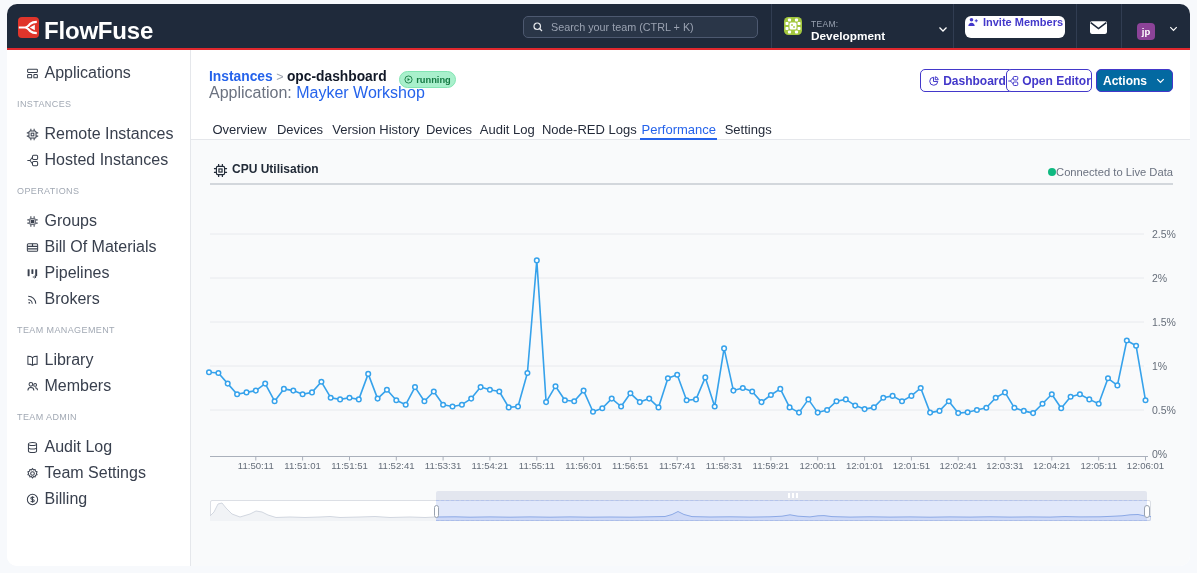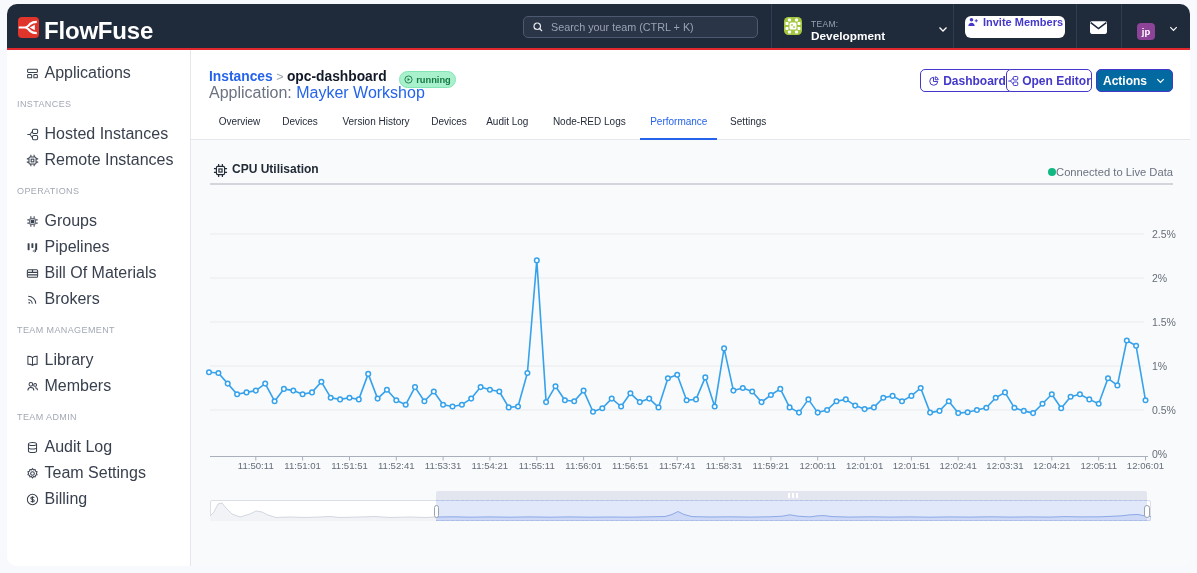--- a/index.html
+++ b/index.html
@@ -3,21 +3,21 @@
 <style>
 * { margin:0; padding:0; box-sizing:border-box; }
 body { width:1197px; height:573px; background:#F7F9FC; font-family:"Liberation Sans",sans-serif; position:relative; overflow:hidden; }
 .win { position:absolute; left:7px; top:4px; width:1183px; height:562px; background:#fff; border-radius:10px; overflow:hidden; }
 .nav { position:absolute; left:0; top:0; width:1183px; height:46px; background:#1F2A3B; border-bottom:2px solid #E0282E; }
 .abs { position:absolute; }
 .sidebar { position:absolute; left:0; top:46px; width:184px; bottom:0; background:#fff; border-right:1px solid #E5E7EB; padding-top:10px; }
 .sitem { height:26px; display:flex; align-items:center; padding-left:19px; gap:5.5px; font-size:16px; color:#39404E; }
 .slabel { margin:10px 0 9px 0; height:16px; line-height:16px; padding-left:10px; font-size:9px; font-weight:500; color:#A2A9B4; letter-spacing:0.4px; }
 .sitem svg { flex:0 0 auto; }
-.tab { position:absolute; top:112px; font-size:10px; color:#252C3B; transform:translateX(-50%); white-space:nowrap; }
+.tab { position:absolute; top:118px; font-size:13px; color:#252C3B; transform:translateX(-50%); white-space:nowrap; }
 .btn { position:absolute; top:65px; height:23px; border:1px solid #4338CA; border-radius:5px; background:#fff; color:#4338CA; font-size:12px; font-weight:700; display:flex; align-items:center; justify-content:center; gap:3px; white-space:nowrap; }
 .content { position:absolute; left:184px; top:136px; right:0; bottom:0; background:#F9FAFB; }
 </style></head>
 <body>
 <div class="win">
 
 <div class="nav">
   <svg class="abs" style="left:11px;top:13px" width="21" height="21" viewBox="0 0 21 21">
         <rect width="21" height="21" rx="4" fill="#E0352B"></rect>
         <path d="M0.8 10.5 H7.5 M7 10.5 C9.8 10.5 10.2 8.7 12.2 6.9 C14 5.3 15.8 4.8 18.8 4.8 M7 10.5 C9.8 10.5 10.2 12.3 12.2 14.1 C14 15.7 15.8 16.2 18.8 16.2" stroke="#fff" stroke-width="2.2" fill="none"></path>
@@ -81,45 +81,45 @@
 </div>
 
 <div class="sidebar">
   <div class="sitem"><svg width="13" height="13" viewBox="0 0 24 24" fill="none" stroke="#39404E" stroke-width="1.9">
           <rect x="3" y="4" width="18" height="6" rx="1.2"></rect>
           <rect x="3" y="14" width="7.5" height="6" rx="1.2"></rect>
           <rect x="14.5" y="14" width="6.5" height="6" rx="1.2"></rect>
         </svg>Applications</div>
   <div class="slabel">INSTANCES</div>
   <div class="sitem"><svg width="13" height="13" viewBox="0 0 24 24" fill="none" stroke="#39404E" stroke-width="1.9">
+          <rect x="5.5" y="5.5" width="13" height="13" rx="2"></rect>
+          <rect x="9.5" y="9.5" width="5" height="5"></rect>
+          <path d="M9 1.5v4 M15 1.5v4 M9 18.5v4 M15 18.5v4 M1.5 9h4 M1.5 15h4 M18.5 9h4 M18.5 15h4"></path>
+        </svg>Remote Instances</div>
+  <div class="sitem"><svg width="13" height="13" viewBox="0 0 24 24" fill="none" stroke="#39404E" stroke-width="1.9">
           <rect x="12" y="2.5" width="9.5" height="7.5" rx="2"></rect>
           <rect x="12" y="14" width="9.5" height="7.5" rx="2"></rect>
           <path d="M2.5 12 h4 M6.5 12 C9.5 12 9.5 6.3 12 6.3 M6.5 12 C9.5 12 9.5 17.7 12 17.7"></path>
         </svg>Hosted Instances</div>
-  <div class="sitem"><svg width="13" height="13" viewBox="0 0 24 24" fill="none" stroke="#39404E" stroke-width="1.9">
-          <rect x="5.5" y="5.5" width="13" height="13" rx="2"></rect>
-          <rect x="9.5" y="9.5" width="5" height="5"></rect>
-          <path d="M9 1.5v4 M15 1.5v4 M9 18.5v4 M15 18.5v4 M1.5 9h4 M1.5 15h4 M18.5 9h4 M18.5 15h4"></path>
-        </svg>Remote Instances</div>
   <div class="slabel">OPERATIONS</div>
   <div class="sitem"><svg width="13" height="13" viewBox="0 0 24 24" fill="none" stroke="#39404E" stroke-width="1.9">
           <rect x="7" y="7" width="10" height="10" rx="1.5"></rect>
           <rect x="10" y="10" width="4" height="4" fill="#39404E"></rect>
           <path d="M9 2.5v3 M15 2.5v3 M9 18.5v3 M15 18.5v3 M2.5 9h3 M2.5 15h3 M18.5 9h3 M18.5 15h3"></path>
         </svg>Groups</div>
+  <div class="sitem"><svg width="13" height="13" viewBox="0 0 24 24" fill="none" stroke="#39404E" stroke-width="1.9">
+          <rect x="2.5" y="5" width="19" height="14" rx="2"></rect>
+          <path d="M2.5 10 h19 M12 5 v5 M2.5 14.5 h19" stroke-width="2.2"></path>
+        </svg>Bill Of Materials</div>
   <div class="sitem"><svg width="13" height="13" viewBox="0 0 24 24" fill="#39404E">
           <rect x="3" y="4" width="3.6" height="13" rx="0.8"></rect>
           <rect x="10" y="4" width="3.6" height="9" rx="0.8"></rect>
           <rect x="17" y="4" width="3.6" height="13" rx="0.8"></rect>
           <path d="M12.5 18.5 h6 M18.5 18.5 l-2.4 -2.4 M18.5 18.5 l-2.4 2.4" stroke="#39404E" stroke-width="1.8" fill="none"></path>
         </svg>Pipelines</div>
-  <div class="sitem"><svg width="13" height="13" viewBox="0 0 24 24" fill="none" stroke="#39404E" stroke-width="1.9">
-          <rect x="2.5" y="5" width="19" height="14" rx="2"></rect>
-          <path d="M2.5 10 h19 M12 5 v5 M2.5 14.5 h19" stroke-width="2.2"></path>
-        </svg>Bill Of Materials</div>
   <div class="sitem"><svg width="13" height="13" viewBox="0 0 24 24" fill="none" stroke="#39404E" stroke-width="1.9">
           <circle cx="6" cy="18" r="1.6" fill="#39404E" stroke="none"></circle>
           <path d="M4 12.5 a7.5 7.5 0 0 1 7.5 7.5 M4 6 a14 14 0 0 1 14 14"></path>
         </svg>Brokers</div>
   <div class="slabel">TEAM MANAGEMENT</div>
   <div class="sitem"><svg width="13" height="13" viewBox="0 0 24 24" fill="none" stroke="#39404E" stroke-width="1.9">
           <path d="M12 6.5 C10 4.8 7.5 4.2 3.5 4.2 V18.7 C7.5 18.7 10 19.3 12 21 C14 19.3 16.5 18.7 20.5 18.7 V4.2 C16.5 4.2 14 4.8 12 6.5 V20.5"></path>
         </svg>Library</div>
   <div class="sitem"><svg width="13" height="13" viewBox="0 0 24 24" fill="none" stroke="#39404E" stroke-width="1.9">
           <circle cx="9" cy="8" r="3.4"></circle>

